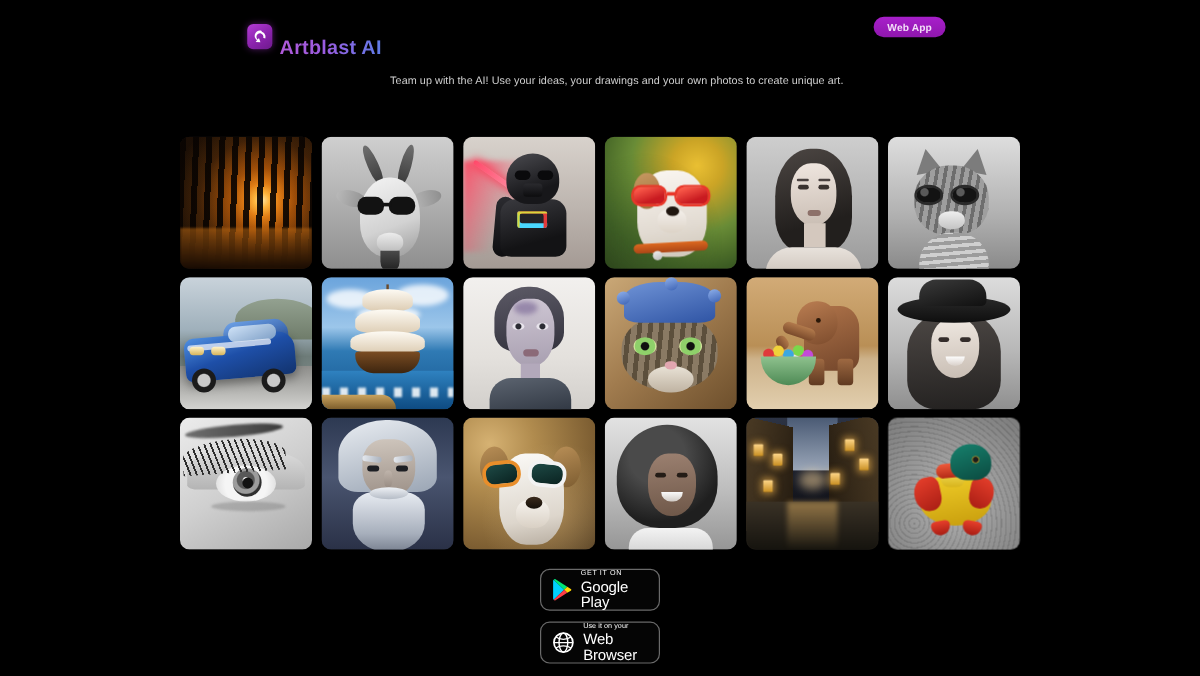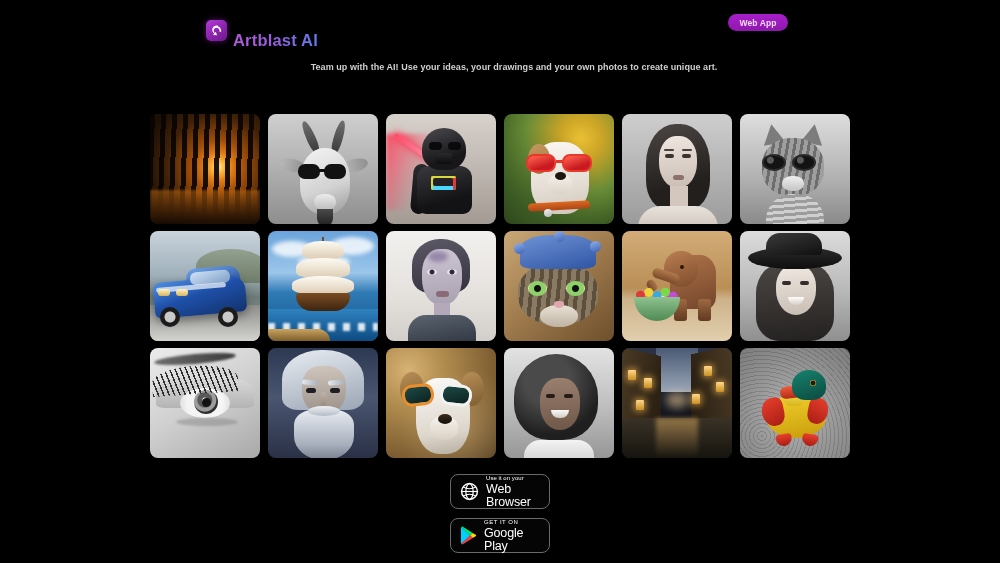--- a/index.html
+++ b/index.html
@@ -46,21 +46,21 @@
     font-family: "Liberation Sans", sans-serif;
   }
 
   
   .hero { position:absolute; top:57px; left:0; width:1000px; text-align:center; }
   .hero h1 {
     font-size: 27px; font-weight: 700; color:#ffffff; letter-spacing:-.3px;
     line-height: 32px;
   }
   .hero p {
-    margin-top: 5px; font-size: 9px; color:#cfcfcf; font-weight: 700;
+    margin-top: 5px; font-size: 9px; color:#cfcfcf; font-weight: 400;
     letter-spacing: .05px;
     margin-left: 28px;
   }
 
   
   .gallery {
     position: absolute; left: 150px; top: 114px;
     width: 700px;
     display: grid;
     grid-template-columns: repeat(6, 110px);
@@ -673,43 +673,43 @@
           <span class="head"></span>
           <span class="eye"></span>
         </div>
       </div>
     </div>
 
   <div class="badges">
 
     <div class="badge">
       <span class="glyph">
+        <svg width="17" height="19" viewBox="0 0 24 26" aria-hidden="true">
+          <path d="M2 1.2 14.3 13 2 24.8c-.4-.3-.7-.9-.7-1.6V2.8c0-.7.3-1.3.7-1.6z" fill="#00d0ff"></path>
+          <path d="M2 1.2 14.3 13 18 9.4 4.1.6C3.4.2 2.6.4 2 1.2z" fill="#00e676"></path>
+          <path d="M18 9.4 14.3 13l3.7 3.6 4.1-2.6c1-.6 1-1.4 0-2L18 9.4z" fill="#ffd600"></path>
+          <path d="M14.3 13 2 24.8c.6.8 1.4 1 2.1.6L18 16.6 14.3 13z" fill="#ff3d47"></path>
+        </svg>
+      </span>
+      <span class="txt">
+        <span class="small">GET IT ON</span>
+        <span class="big">Google Play</span>
+      </span>
+    </div>
+
+    <div class="badge">
+      <span class="glyph">
         <svg width="19" height="19" viewBox="0 0 24 24" aria-hidden="true">
           <circle cx="12" cy="12" r="10" fill="none" stroke="#fff" stroke-width="1.8"></circle>
           <ellipse cx="12" cy="12" rx="4.6" ry="10" fill="none" stroke="#fff" stroke-width="1.5"></ellipse>
           <line x1="2" y1="12" x2="22" y2="12" stroke="#fff" stroke-width="1.5"></line>
           <path d="M4 6.2c2.2 1.5 5 2.3 8 2.3s5.8-.8 8-2.3" fill="none" stroke="#fff" stroke-width="1.3"></path>
           <path d="M4 17.8c2.2-1.5 5-2.3 8-2.3s5.8.8 8 2.3" fill="none" stroke="#fff" stroke-width="1.3"></path>
         </svg>
       </span>
       <span class="txt">
         <span class="small lc">Use it on your</span>
         <span class="big">Web Browser</span>
       </span>
     </div>
-
-    <div class="badge">
-      <span class="glyph">
-        <svg width="17" height="19" viewBox="0 0 24 26" aria-hidden="true">
-          <path d="M2 1.2 14.3 13 2 24.8c-.4-.3-.7-.9-.7-1.6V2.8c0-.7.3-1.3.7-1.6z" fill="#00d0ff"></path>
-          <path d="M2 1.2 14.3 13 18 9.4 4.1.6C3.4.2 2.6.4 2 1.2z" fill="#00e676"></path>
-          <path d="M18 9.4 14.3 13l3.7 3.6 4.1-2.6c1-.6 1-1.4 0-2L18 9.4z" fill="#ffd600"></path>
-          <path d="M14.3 13 2 24.8c.6.8 1.4 1 2.1.6L18 16.6 14.3 13z" fill="#ff3d47"></path>
-        </svg>
-      </span>
-      <span class="txt">
-        <span class="small">GET IT ON</span>
-        <span class="big">Google Play</span>
-      </span>
-    </div>
   </div>
 
 </div>
 
 </body></html>

